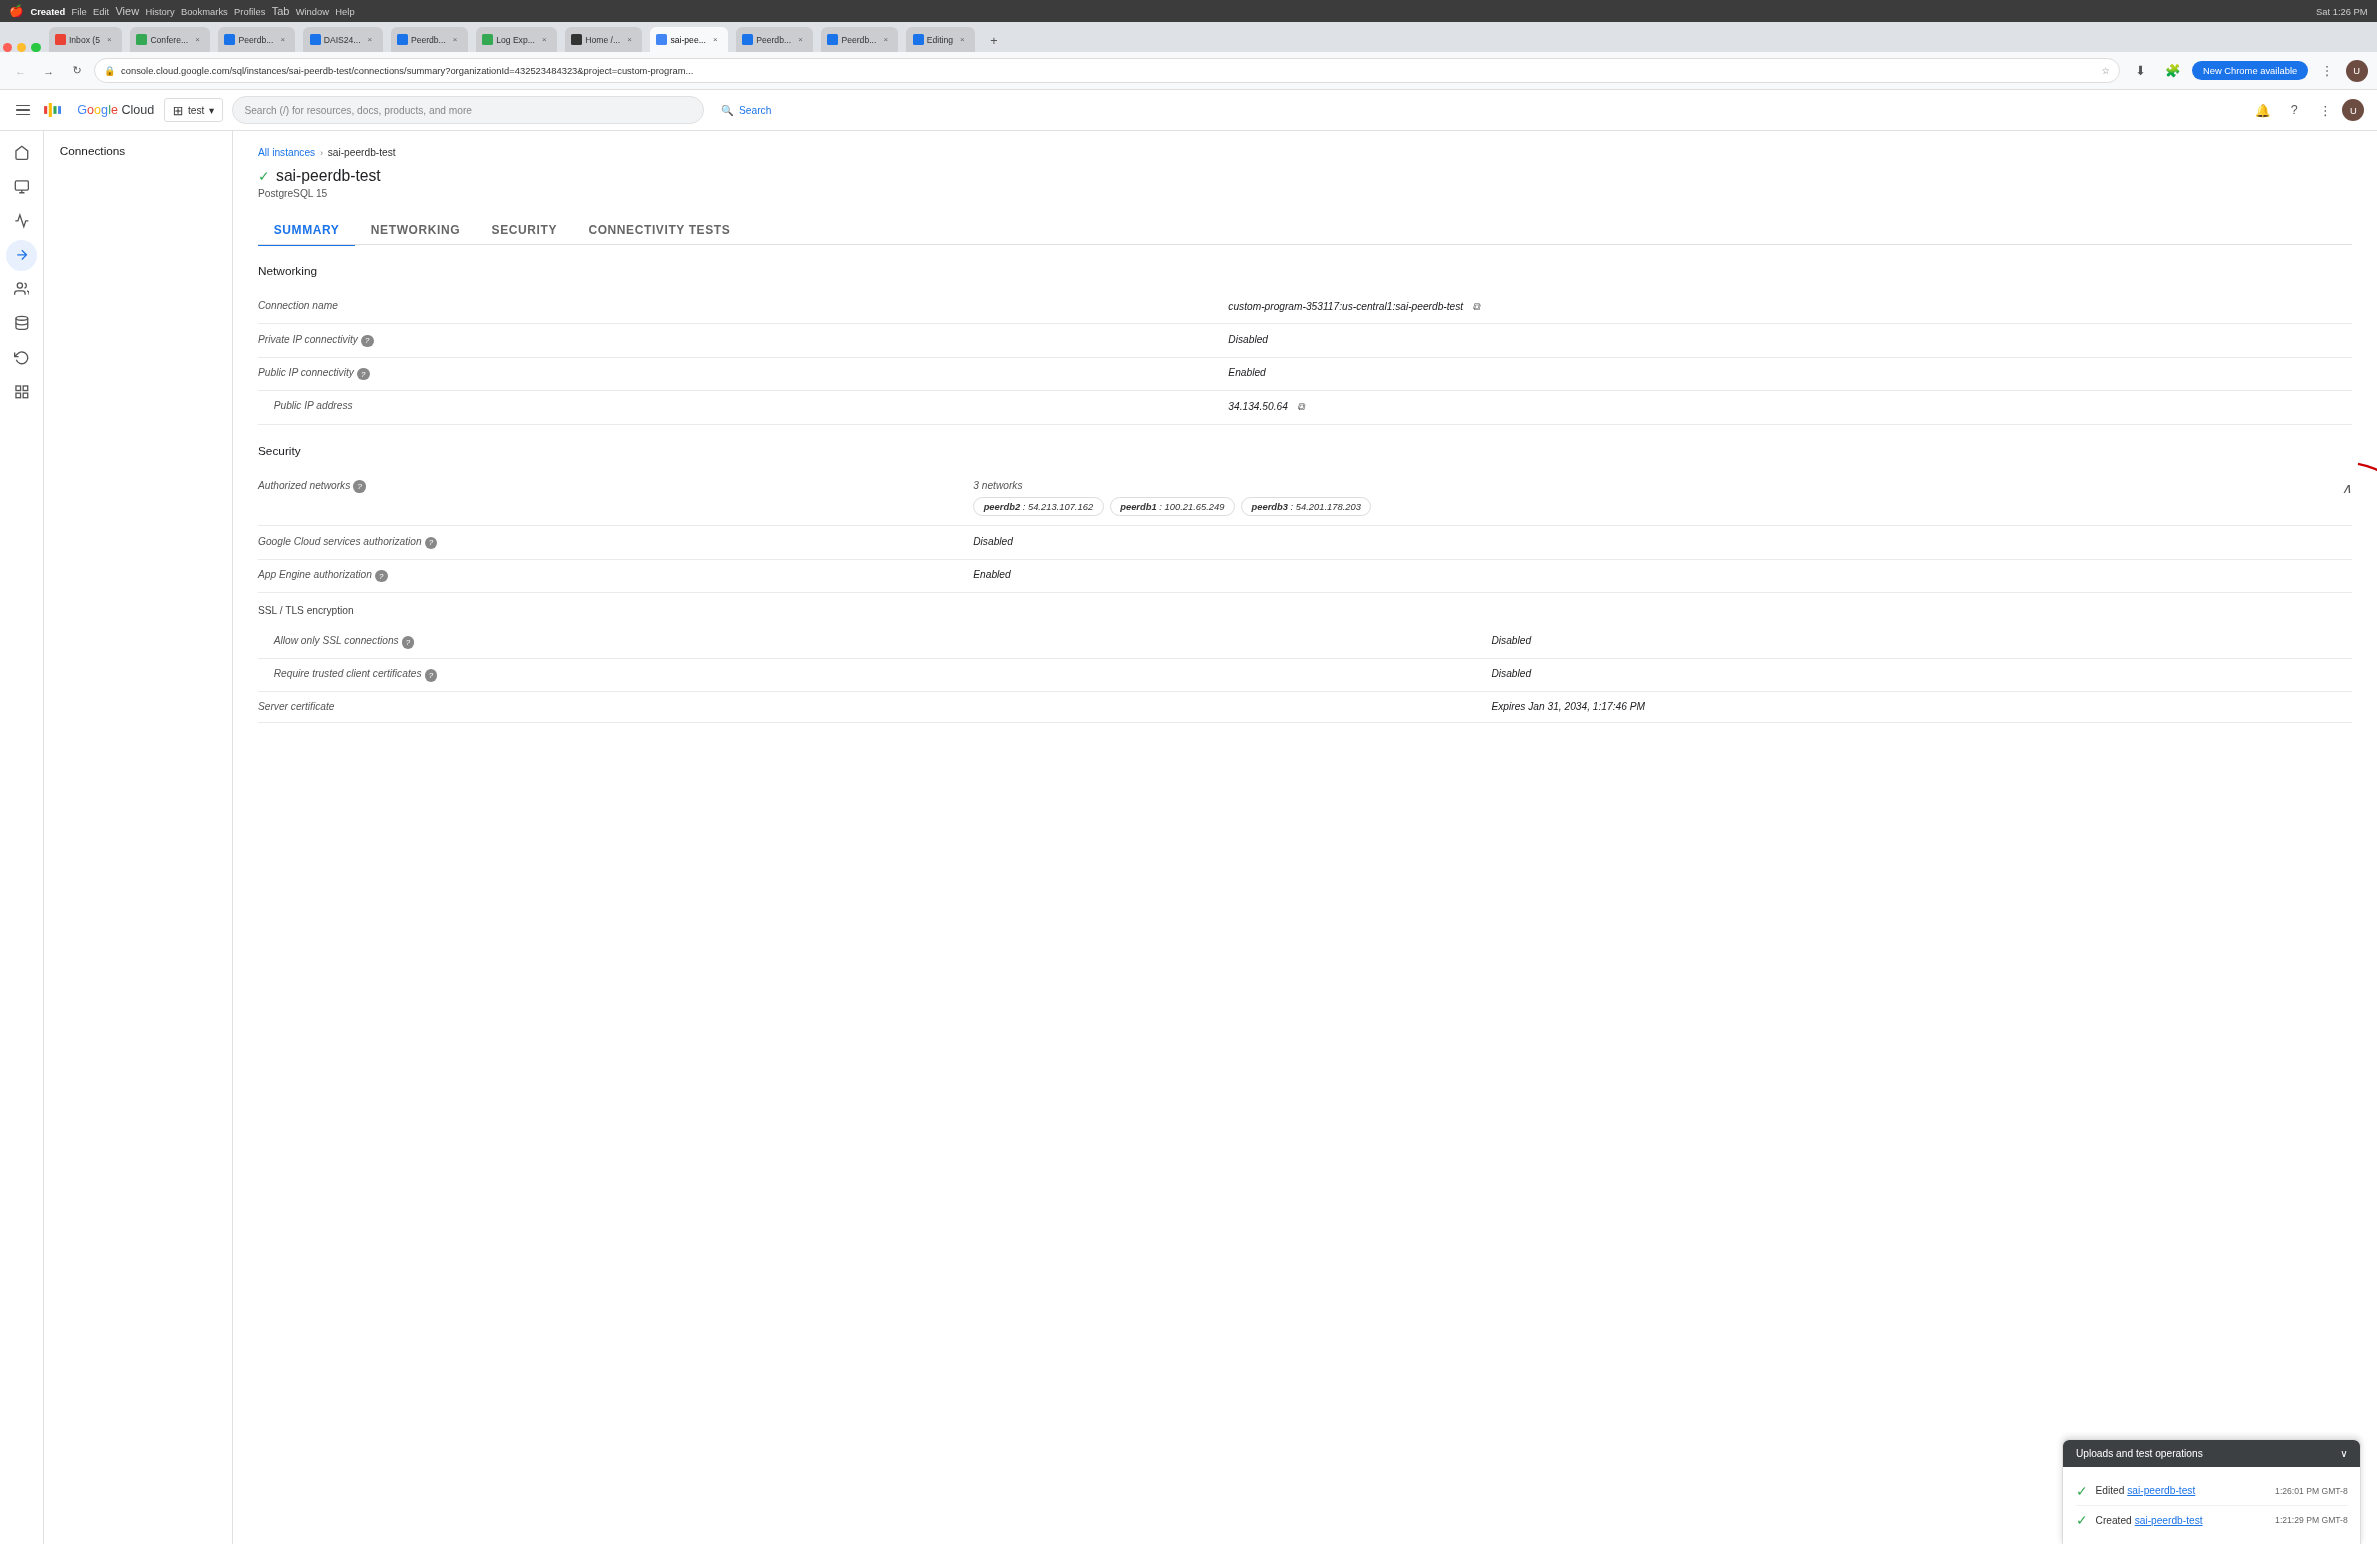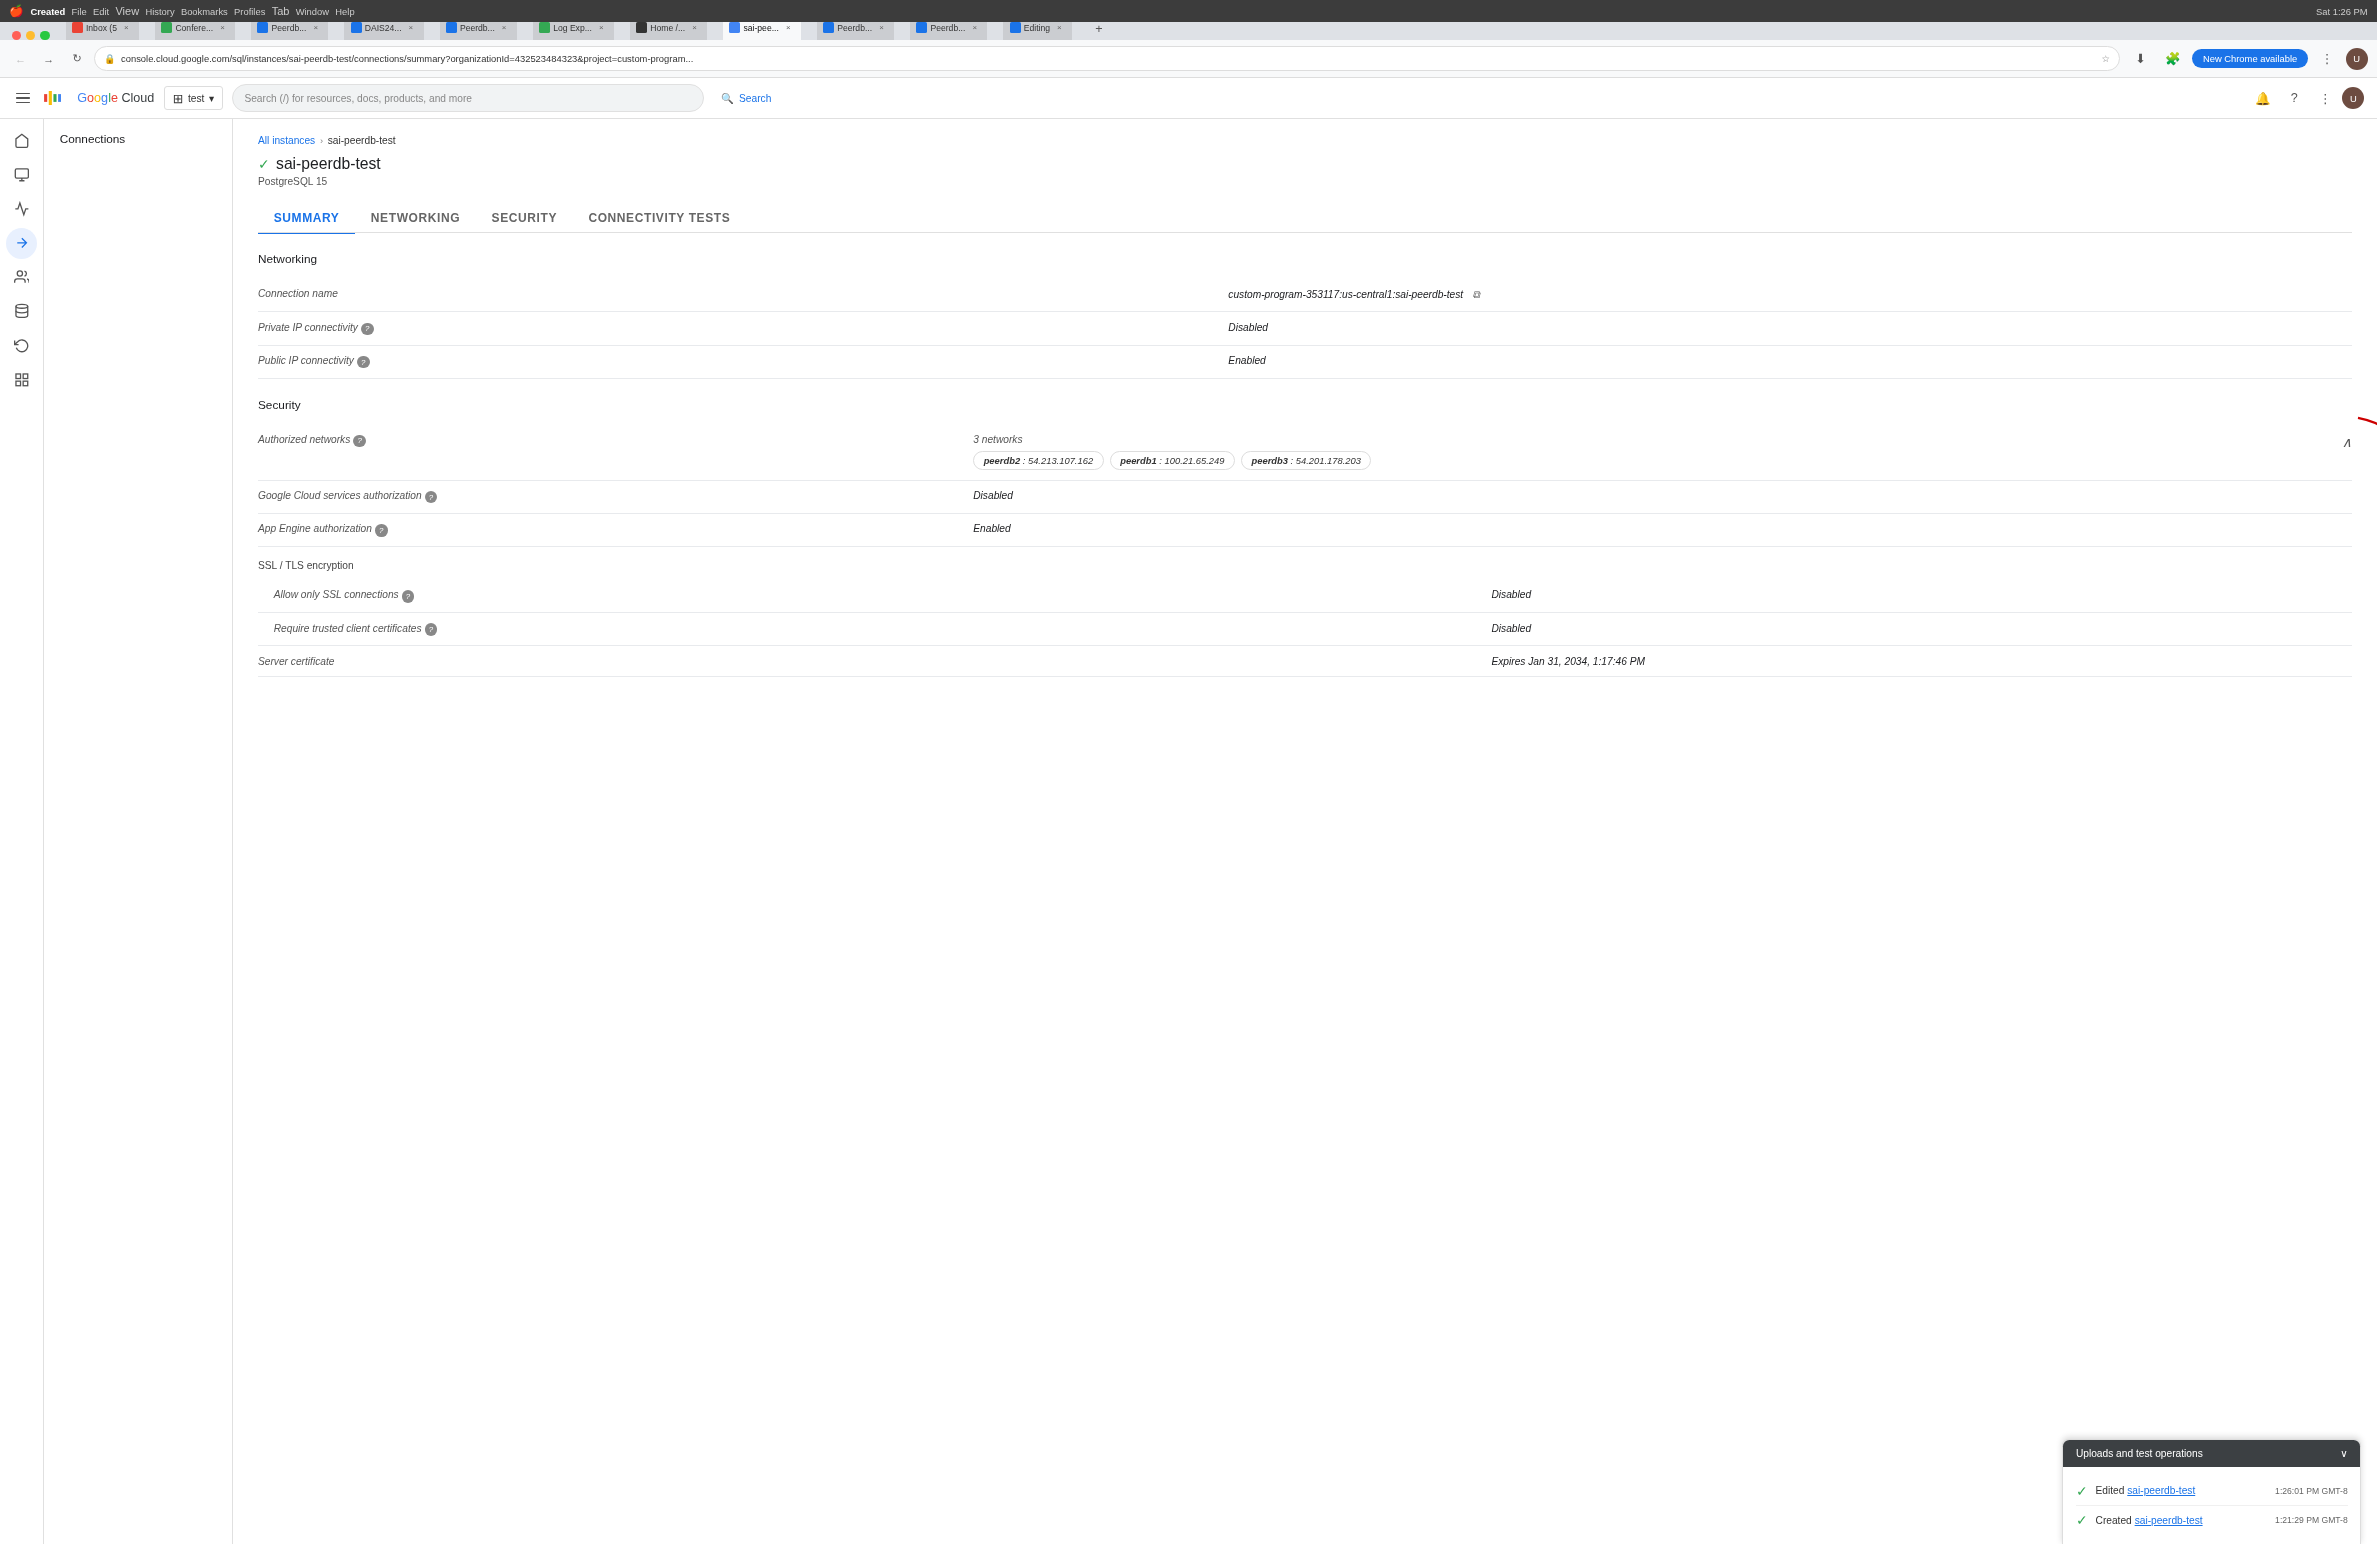--- a/index.html
+++ b/index.html
@@ -18,26 +18,26 @@
     .os-bar-right { color: #ccc; font-size: 9.4px; }
     .traffic-lights { display: flex; gap: 4.7px; }
     .traffic-light { width: 9.4px; height: 9.4px; border-radius: 50%; }
     .tl-red { background: #ff5f57; }
     .tl-yellow { background: #febc2e; }
     .tl-green { background: #28c840; }
 
     
     .tab-bar {
       background: #dee1e6;
-      height: 18px;
+      height: 30px;
       display: flex;
       align-items: flex-end;
-      padding: 0 12px;
+      padding: 0 3px;
       overflow: hidden;
-      gap: 16px;
+      gap: 8px;
     }
     .tab {
       height: 25px;
       min-width: 63px;
       max-width: 126px;
       background: #cbcdd1;
       border-radius: 6.3px 6.3px 0 0;
       display: flex;
       align-items: center;
       padding: 0 6.3px;
@@ -549,20 +549,33 @@
       </tr>
       <tr class="detail-row">
         <td>
           <div class="detail-label">
             Public IP connectivity
             <span class="info-icon">?</span>
           </div>
         </td>
         <td>
           <div class="detail-value">Enabled</div>
+        </td>
+      </tr>
+      <tr class="detail-row">
+        <td>
+          <div class="detail-label" style="padding-left:15.7px;">
+            Public IP address
+          </div>
+        </td>
+        <td>
+          <div class="detail-value">
+            <span>34.134.50.64</span>
+            <span class="copy-icon">⧉</span>
+          </div>
         </td>
       </tr>
     </tbody>
       </table>
 
     <div class="section-divider"></div>
 
     <div class="section-title">Security</div>
     <table class="detail-table">
       <tbody>

